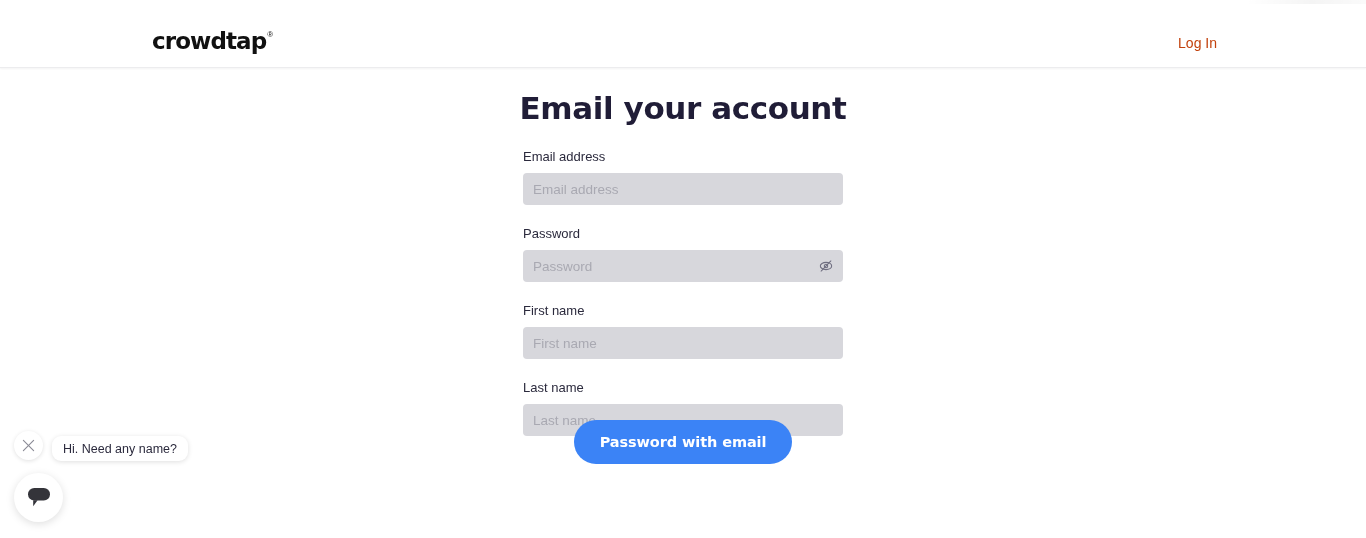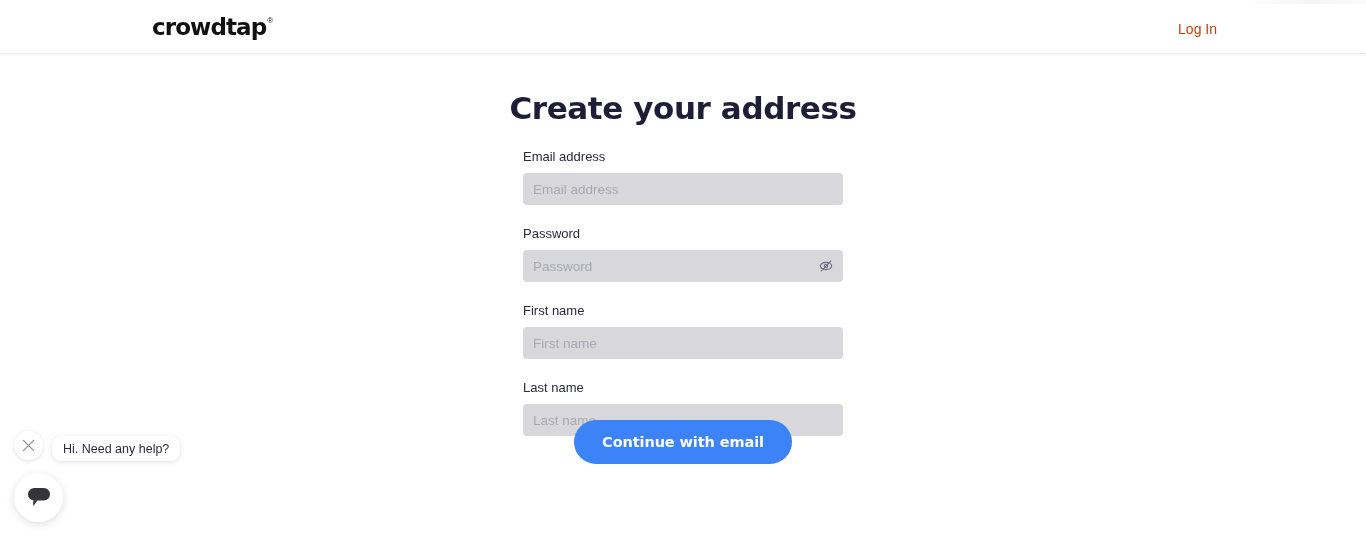--- a/index.html
+++ b/index.html
@@ -24,21 +24,21 @@
     right: 0;
     width: 120px;
     height: 4px;
     background: linear-gradient(to right, rgba(0,0,0,0) 0%, rgba(0,0,0,0.045) 55%, rgba(0,0,0,0.02) 100%);
     pointer-events: none;
   }
 
   
   .site-header {
     position: absolute;
-    top: 4px;
+    top: 18px;
     left: 0;
     width: 1366px;
     height: 50px;
     background: #ffffff;
     border-bottom: 1px solid #ececee;
     box-shadow: 0 1px 2px rgba(0,0,0,0.05);
     display: flex;
     align-items: center;
     z-index: 5;
   }
@@ -245,21 +245,21 @@
 <header class="site-header">
   <div class="brand-logo">
     <span class="wordmark">crowdtap</span>
     <span class="tm">®</span>
   </div>
   <a class="login-link" href="#">Log In</a>
 </header>
 
 <main class="page-main">
 
-  <h1 class="page-title">Create your address</h1>
+  <h1 class="page-title">Email your account</h1>
 
   <form class="signup-form">
 
     <div class="field-group">
       <label class="field-label">Email address</label>
       <div class="field-shell">
         <input class="text-input" type="text" placeholder="Email address" style="">
       </div>
     </div>
 
@@ -286,34 +286,34 @@
 
     <div class="field-group last">
       <label class="field-label">Last name</label>
       <div class="field-shell">
         <input class="text-input" type="text" placeholder="Last name" style="">
       </div>
     </div>
 
   </form>
 
-  <button class="submit-button" type="button">Continue with email</button>
+  <button class="submit-button" type="button">Password with email</button>
 
 </main>
 
 <div class="chat-widget">
   <button class="chat-close" type="button">
     <svg width="13" height="13" viewBox="0 0 14 14" aria-hidden="true">
       <line x1="1.5" y1="1.5" x2="12.5" y2="12.5" stroke="#8a8a95" stroke-width="1.2" stroke-linecap="round"></line>
       <line x1="12.5" y1="1.5" x2="1.5" y2="12.5" stroke="#8a8a95" stroke-width="1.2" stroke-linecap="round"></line>
     </svg>
   </button>
 
   <div class="chat-bubble">
-    <span>Hi. Need any help?</span>
+    <span>Hi. Need any name?</span>
   </div>
 
   <button class="chat-launcher" type="button">
     <svg width="26" height="24" viewBox="0 0 26 24" aria-hidden="true">
       <rect x="2" y="2" width="22" height="12.5" rx="6.25" fill="#34343a"></rect>
       <path d="M7.2 14.2 L7.2 20.2 L11.6 14.2 Z" fill="#34343a"></path>
     </svg>
   </button>
 </div>
 

